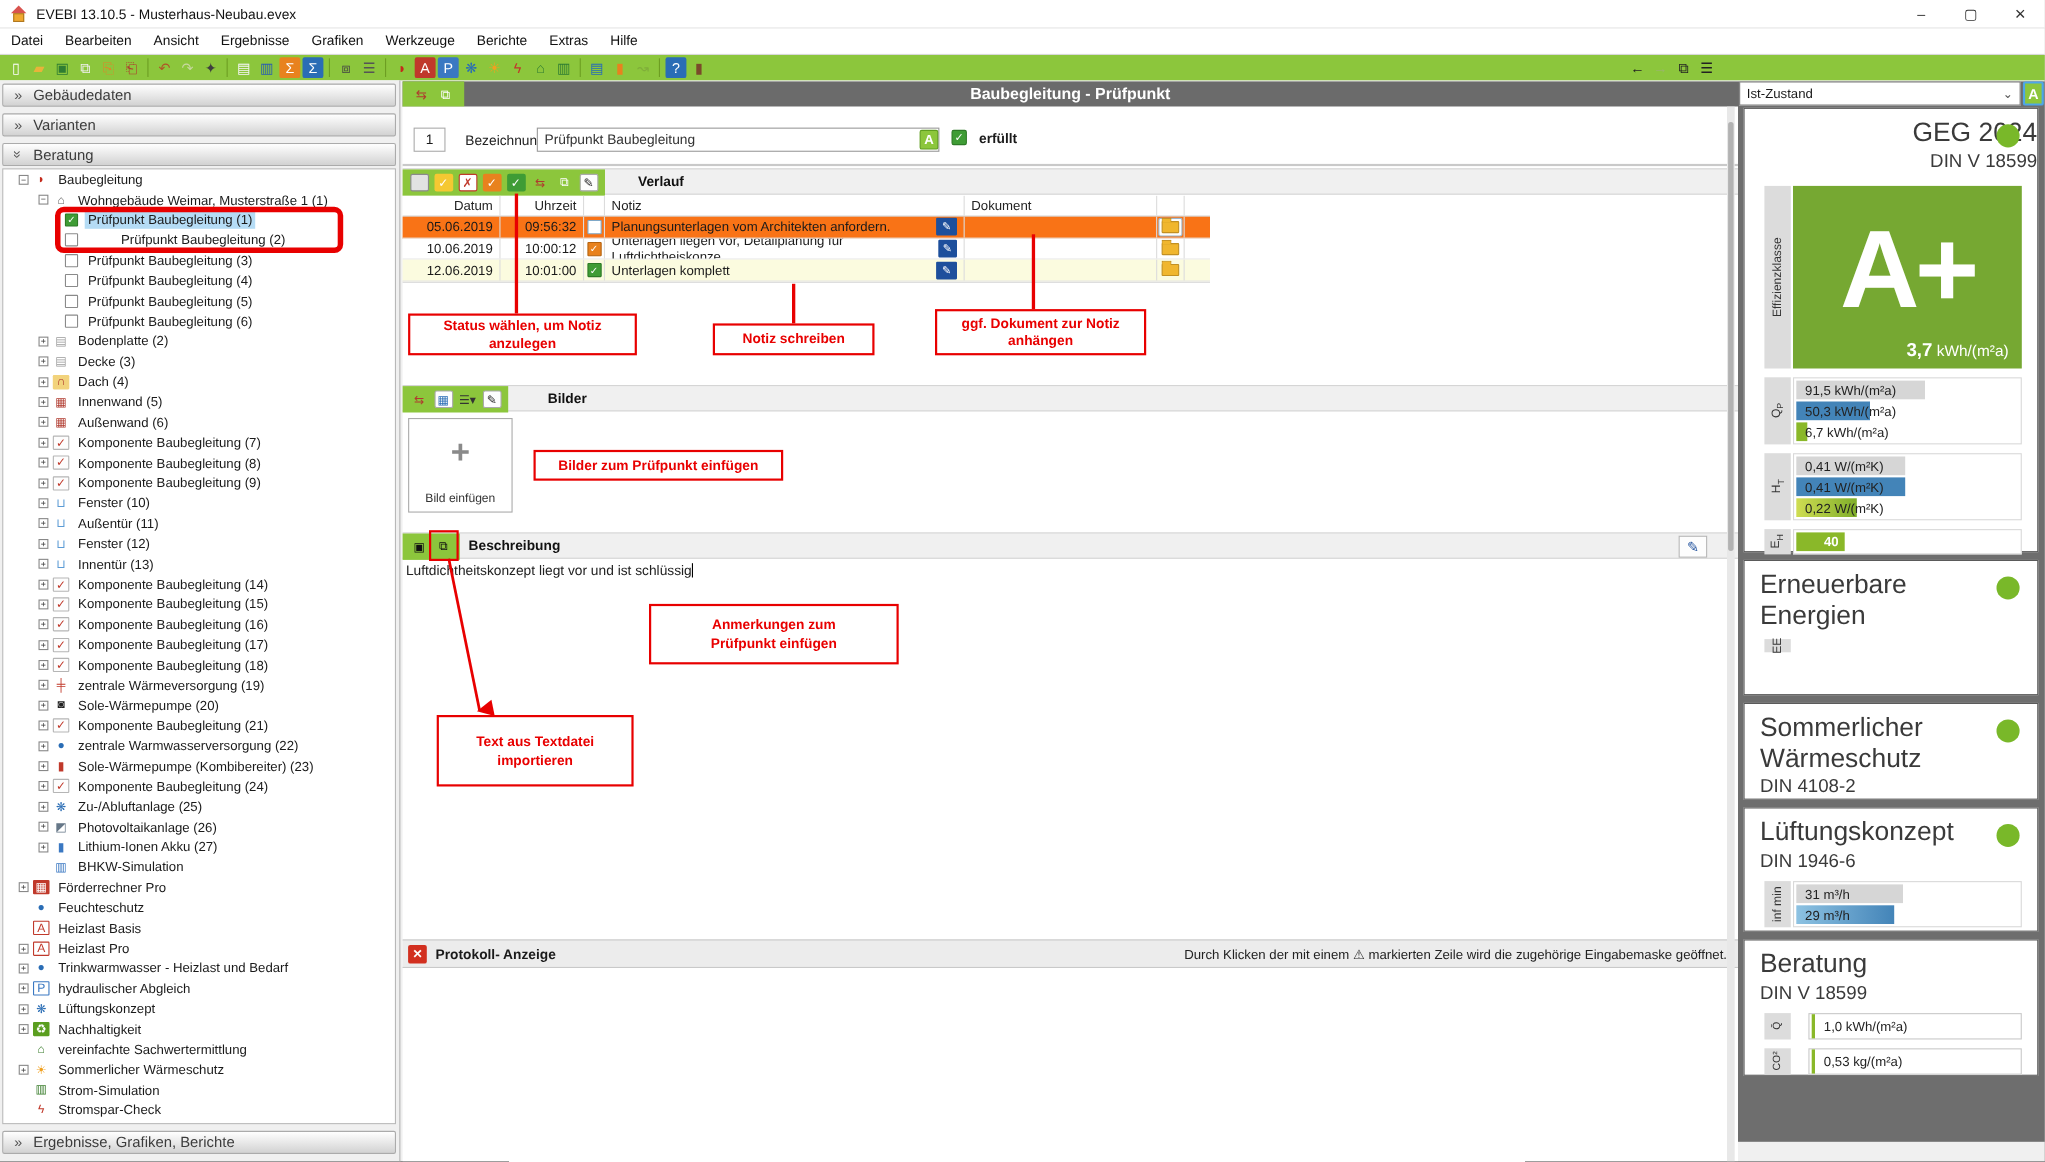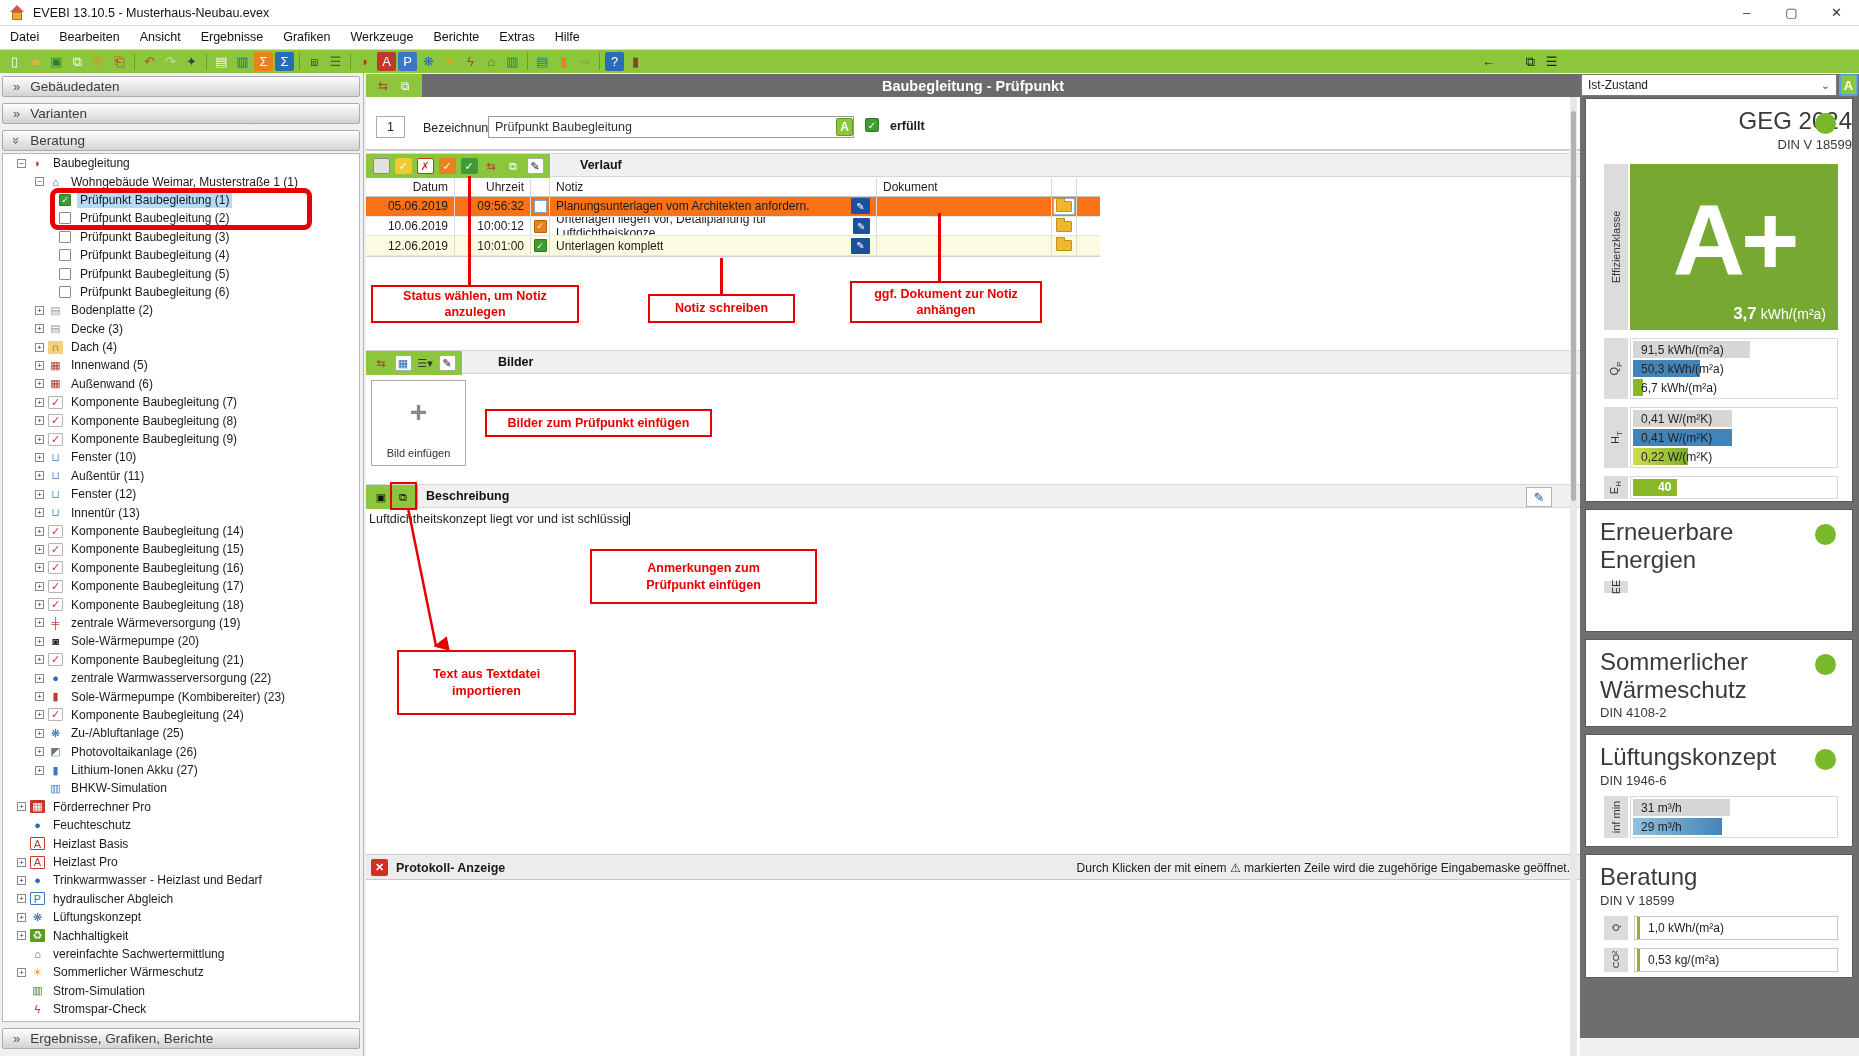--- a/index.html
+++ b/index.html
@@ -111,21 +111,21 @@
   #mthumb{position:absolute;left:1px;top:14px;width:5px;height:390px;background:#b2b2b2;border-radius:3px;}
 
   
   #rightpanel{left:1580px;top:74px;width:279px;height:982px;background:#6e6e6e;}
   #varbar{position:absolute;left:1px;top:0px;width:256px;height:22px;background:#fff;border:1px solid #7a7a7a;display:flex;align-items:center;padding:0 6px;font-size:12px;}
   #varbar .chev{margin-left:auto;color:#555;font-size:11px;}
   #abtn2{position:absolute;left:259px;top:0px;width:19px;height:22px;background:#8cc63c;border:2px solid #4da6e8;color:#fff;font-weight:bold;font-size:13px;display:flex;align-items:center;justify-content:center;border-radius:2px;}
   .card{position:relative;width:268px;margin:0 0 7px 5px;background:#fff;border:1px solid #5a5a5a;padding:8px 0 6px 0;}
   #cards{position:absolute;left:0;top:24px;width:279px;}
   .cardh1{font-size:24px;color:#3a3a3a;margin:0 0 0 14px;line-height:1.15;}
-  .cardh2{font-size:13px;color:#3a3a3a;margin:2px 0 0 14px;}
+  .cardh2{font-size:17px;color:#3a3a3a;margin:2px 0 0 14px;}
   .gcircle{position:absolute;top:14px;right:16px;width:21px;height:21px;border-radius:50%;background:#79b829;}
   .badge{display:flex;margin:12px 14px 0 18px;height:166px;}
   .vstrip{width:24px;background:#dcdcdc;display:flex;align-items:center;justify-content:center;flex:0 0 24px;}
   .vstrip .rot{transform:rotate(-90deg);white-space:nowrap;font-size:11px;color:#333;}
   .badge .green{flex:1;background:#76a832;position:relative;margin-left:2px;}
   .badge .klasse{position:absolute;left:0;top:-6px;width:100%;height:100%;display:flex;align-items:center;justify-content:center;color:#fff;font-size:100px;font-weight:bold;letter-spacing:-4px;}
   .badge .val{position:absolute;right:12px;bottom:6px;color:#fff;font-size:14px;}
   .badge .val b{font-size:17px;}
   .bargroup{display:flex;margin:8px 14px 0 18px;}
   .bars{flex:1;border:1px solid #d9d9d9;background:#fff;padding:2px;margin-left:2px;}
@@ -136,21 +136,21 @@
   .bar.gray{background:#d6d6d6;}
   .bar.blue{background:#4384b8;}
   .bar.green{background:#8ab829;}
   .bar.greengrad{background:linear-gradient(90deg,#cfdd52,#7fae2a);}
   .bar.heat{background:linear-gradient(90deg,#cc3524,#e8821e,#f2c522,#9ab636,#62a51f);}
   .bar.bluegrad{background:linear-gradient(90deg,#8dc2e2,#4384b8);}
   .bar.greensolid{background:#8ab829;display:flex;align-items:center;justify-content:flex-end;padding-right:6px;color:#fff;font-weight:bold;font-size:12px;}
   .mrow{display:flex;height:24px;margin:8px 14px 0 18px;}
   .mlabel{width:24px;background:#dcdcdc;display:flex;align-items:center;justify-content:center;flex:0 0 24px;}
   .mlabel .rot{transform:rotate(-90deg);white-space:nowrap;font-size:9.5px;color:#333;}
-  .mbar{flex:1;border:1px solid #c9c9c9;background:#fff;margin-left:6px;display:flex;align-items:center;font-size:12px;color:#222;}
+  .mbar{flex:1;border:1px solid #c9c9c9;background:#fff;margin-left:16px;display:flex;align-items:center;font-size:12px;color:#222;}
   .mbar .acc{width:3px;height:100%;background:#8ab829;margin:0 8px 0 2px;}
   #rp-light{position:absolute;left:0;top:964px;width:279px;height:18px;background:#f0f0f0;}
 </style>
 </head>
 <body>
 
 <div id="screen">
 
   <div id="titlebar" class="abs">
     <span id="appicon">
@@ -241,21 +241,21 @@
         </div>
         <div class="trow" style="padding-left: 32px;">
           <span class="texp">−</span>
           <span class="ticon" style="color: rgb(102, 102, 102);">⌂</span>
           <span class="tlabel">Wohngebäude Weimar, Musterstraße 1 (1)</span>
         </div>
         <div class="trow" style="padding-left: 56px;">
           <span class="tcb on">✓</span>
           <span class="tlabel sel">Prüfpunkt Baubegleitung (1)</span>
         </div>
-        <div class="trow" style="padding-left: 56px;">
+        <div class="trow" style="padding-left: 56px; gap: 30px;">
           <span class="tcb"></span>
           <span class="tlabel">Prüfpunkt Baubegleitung (2)</span>
         </div>
         <div class="trow" style="padding-left: 56px;">
           <span class="tcb"></span>
           <span class="tlabel">Prüfpunkt Baubegleitung (3)</span>
         </div>
         <div class="trow" style="padding-left: 56px;">
           <span class="tcb"></span>
           <span class="tlabel">Prüfpunkt Baubegleitung (4)</span>

